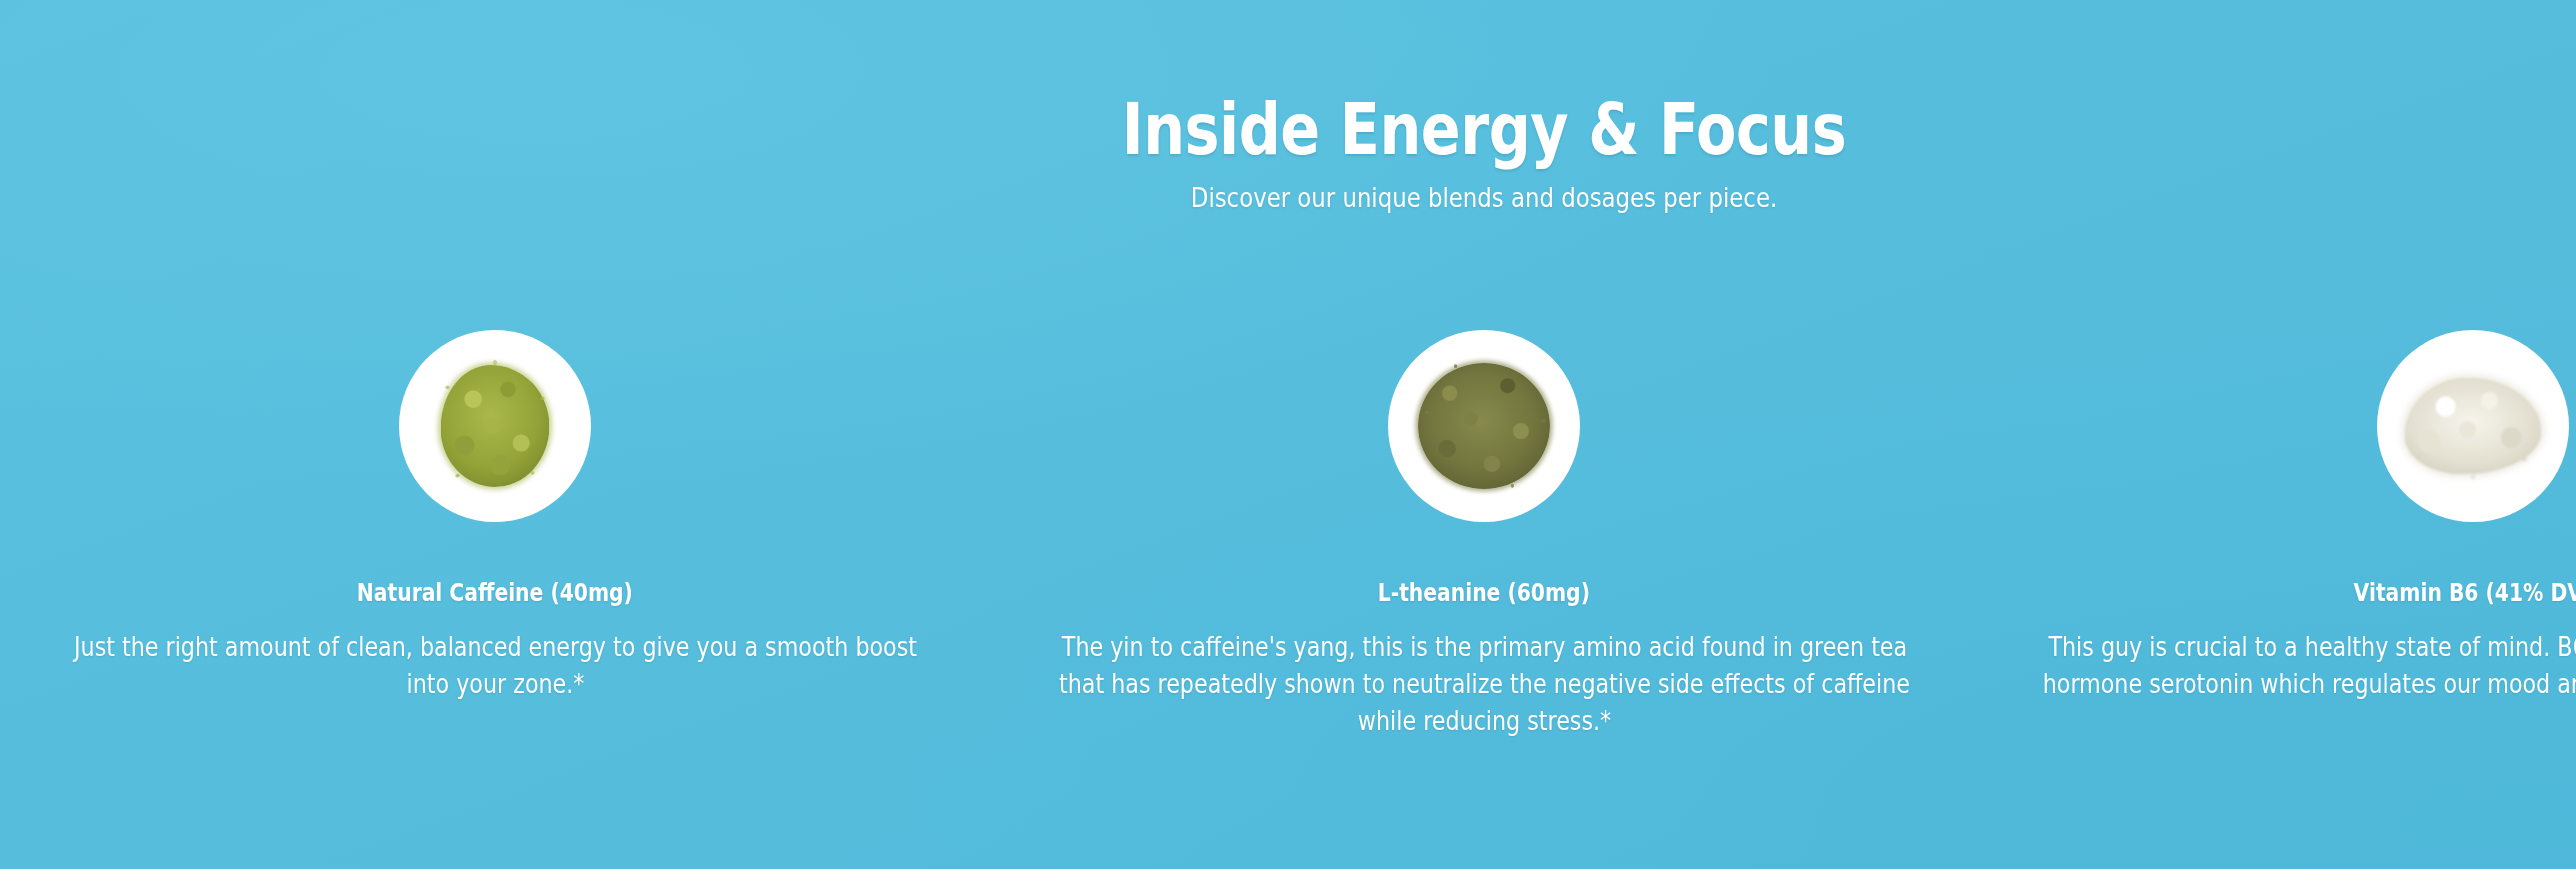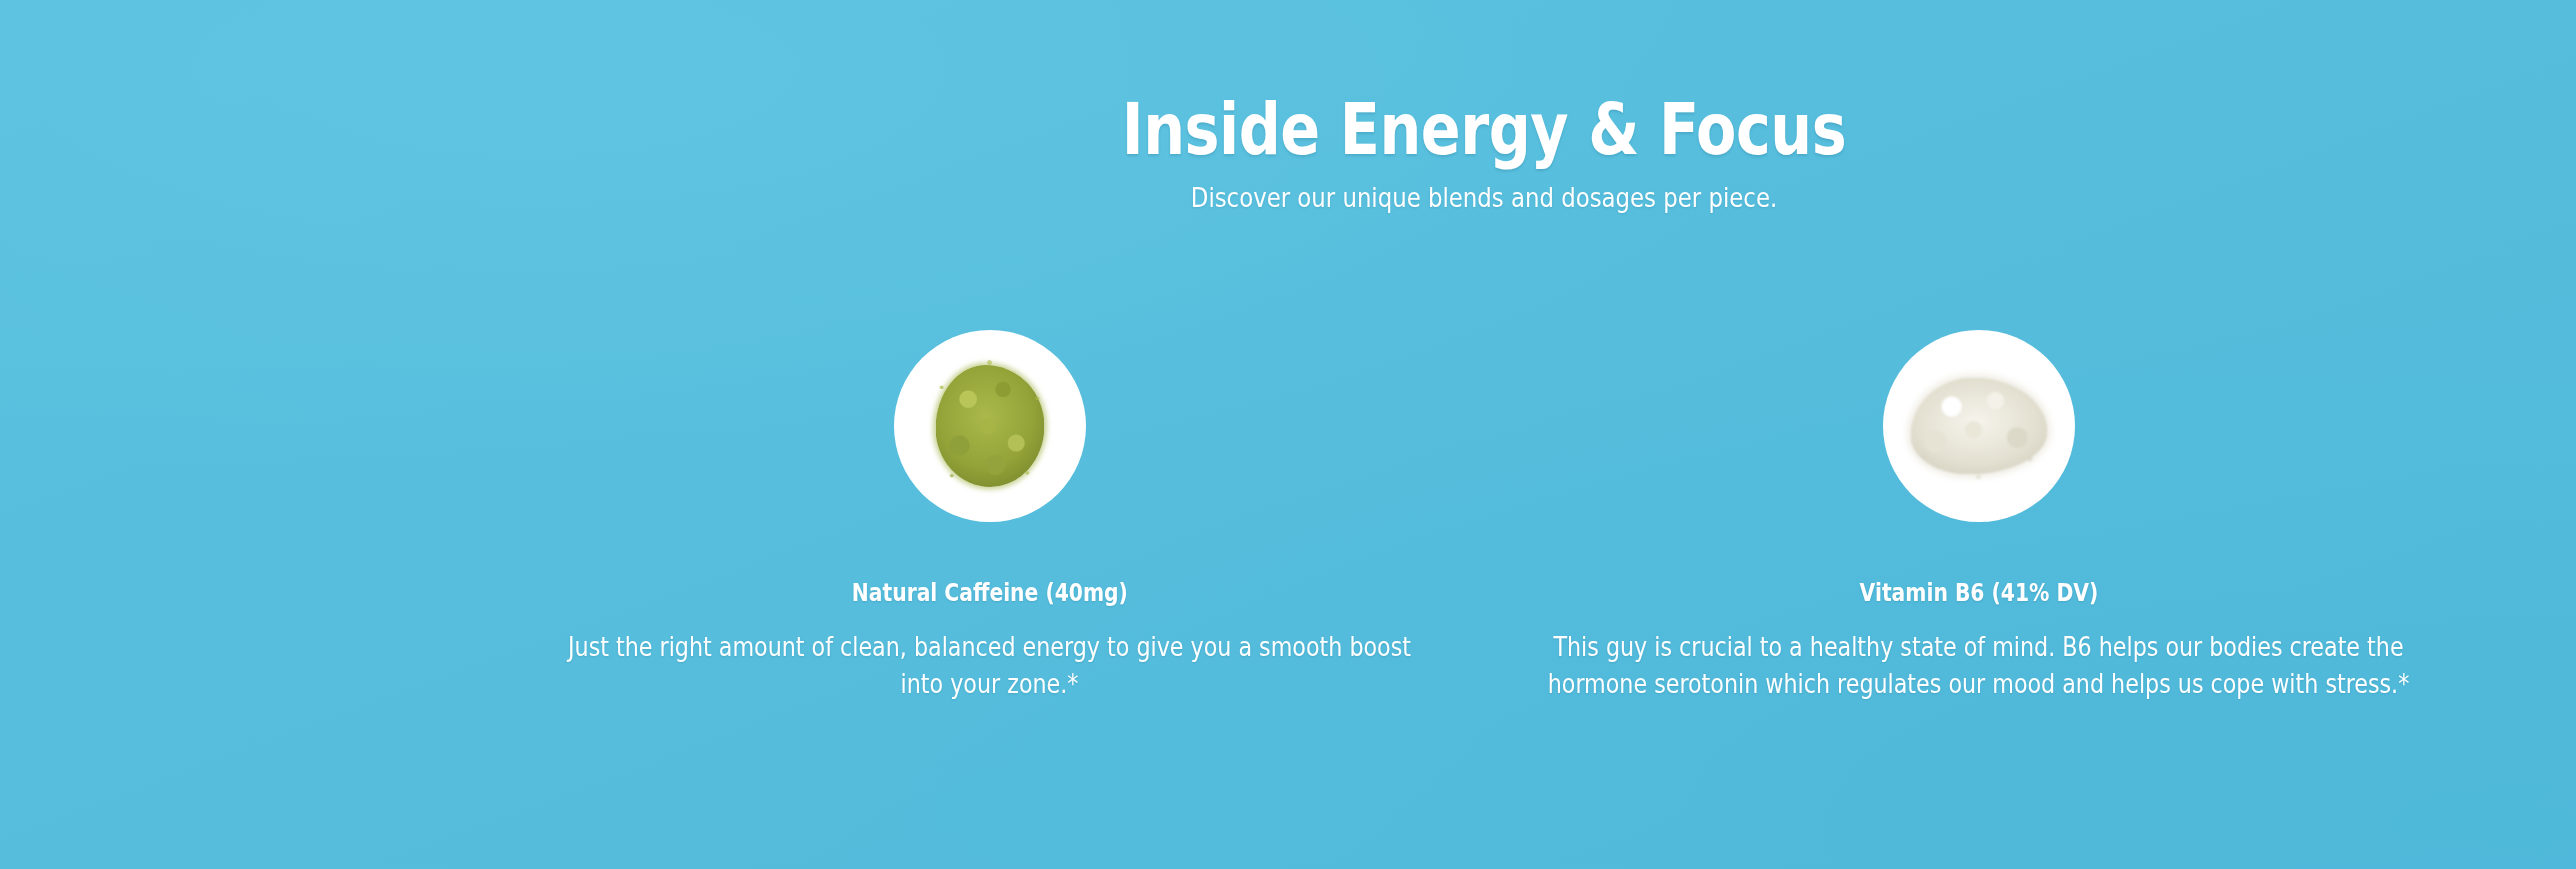--- a/index.html
+++ b/index.html
@@ -217,20 +217,27 @@
   <div class="ingredients">
 
     <div class="ingredient">
       <div class="swatch">
         <div class="pile pile-matcha"></div>
       </div>
       <h3 class="ingredient-name">Natural Caffeine (40mg)</h3>
       <p class="ingredient-desc">Just the right amount of clean, balanced energy to give you a smooth boost into your zone.*</p>
     </div>
 
+    <div class="ingredient">
+      <div class="swatch">
+        <div class="pile pile-tea"></div>
+      </div>
+      <h3 class="ingredient-name">L-theanine (60mg)</h3>
+      <p class="ingredient-desc">The yin to caffeine's yang, this is the primary amino acid found in green tea that has repeatedly shown to neutralize the negative side effects of caffeine while reducing stress.*</p>
+    </div>
 
     <div class="ingredient">
       <div class="swatch">
         <div class="pile pile-b6"></div>
       </div>
       <h3 class="ingredient-name">Vitamin B6 (41% DV)</h3>
       <p class="ingredient-desc">This guy is crucial to a healthy state of mind. B6 helps our bodies create the hormone serotonin which regulates our mood and helps us cope with stress.*</p>
     </div>
 
   </div>

